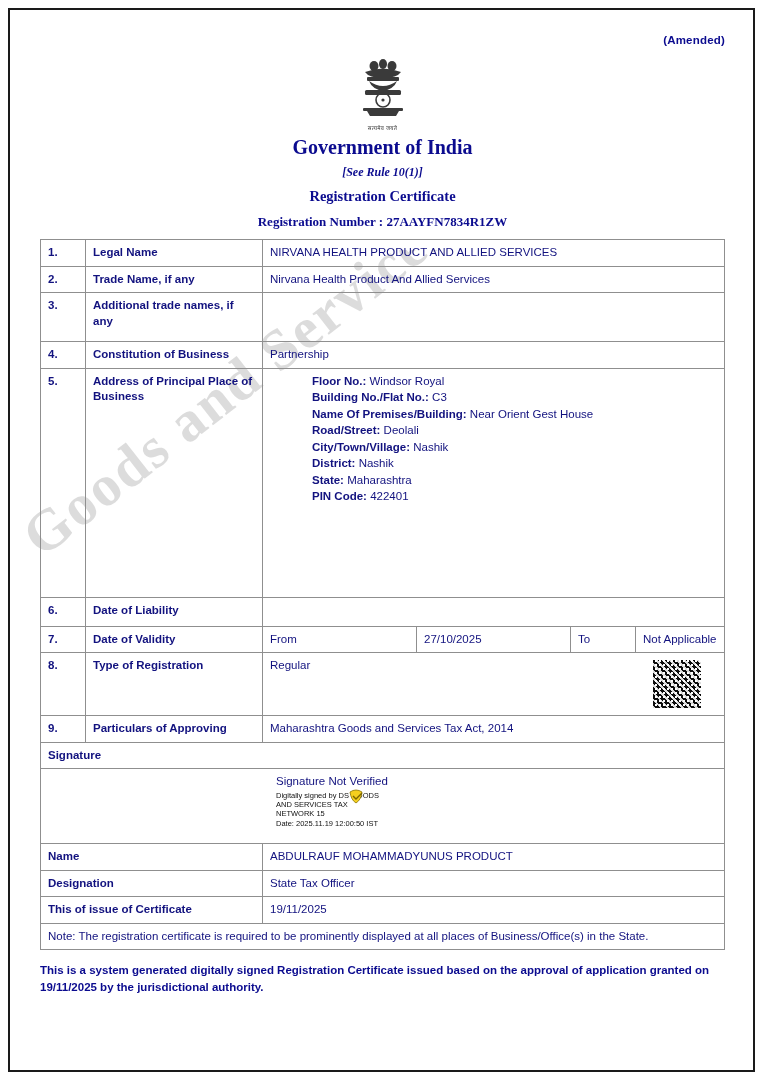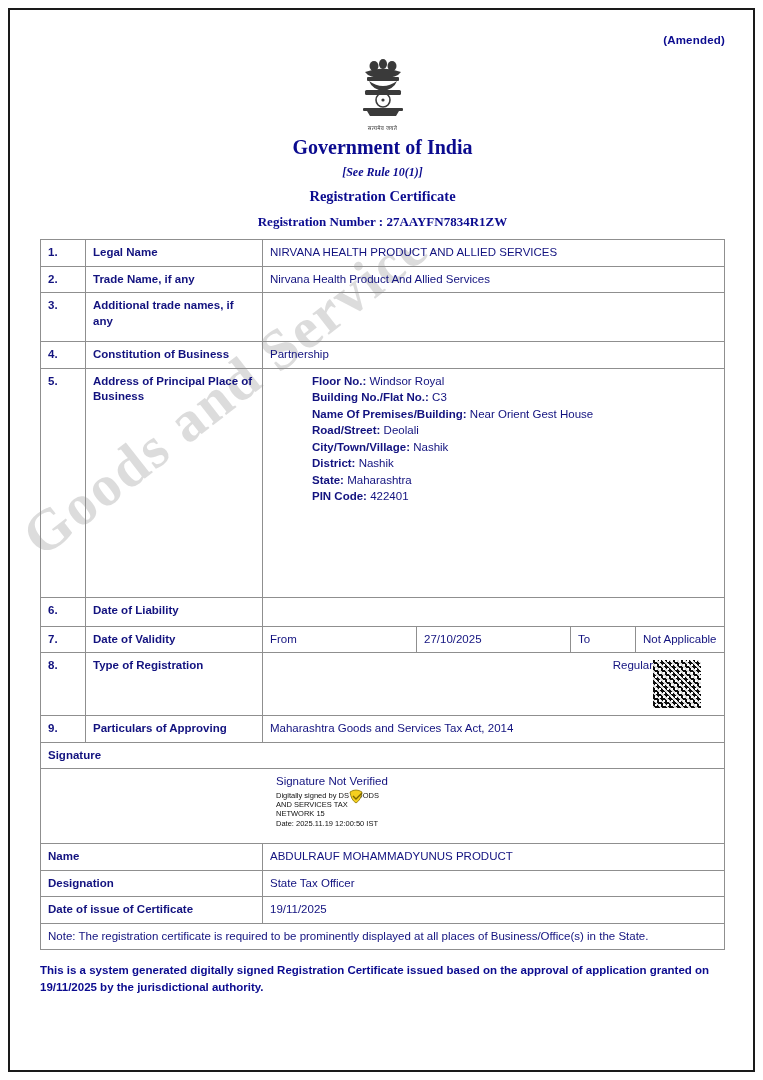--- a/index.html
+++ b/index.html
@@ -138,21 +138,21 @@
       repeating-linear-gradient(0deg, #000 0 2px, transparent 2px 4px);
     background-blend-mode: multiply;
     opacity: 0.95;
   }
   .qr-inner {
     width: 100%;
     height: 100%;
     background-image:
       repeating-linear-gradient(45deg, rgba(255,255,255,0.85) 0 2px, transparent 2px 5px);
   }
-  td.type-reg { height: 46px; text-align: right; }
+  td.type-reg { height: 46px; }
 
   td.sig-head {
     font-weight: bold;
     border-bottom: none;
   }
   .sig-area {
     position: relative;
     height: 64px;
   }
   .sig-center {
@@ -346,21 +346,21 @@
       </tr>
       <tr>
         <td class="lbl" colspan="2">Name</td>
         <td class="val" colspan="3">ABDULRAUF MOHAMMADYUNUS PRODUCT</td>
       </tr>
       <tr>
         <td class="lbl" colspan="2">Designation</td>
         <td class="val" colspan="3">State Tax Officer</td>
       </tr>
       <tr>
-        <td class="lbl" colspan="2">Date of issue of Certificate</td>
+        <td class="lbl" colspan="2">This of issue of Certificate</td>
         <td class="val" colspan="3">19/11/2025</td>
       </tr>
       <tr>
         <td class="note" colspan="5">Note: The registration certificate is required to be prominently displayed at all places of Business/Office(s) in the State.</td>
       </tr>
     </tbody>
       </table>
 
     <div class="footer">This is a system generated digitally signed Registration Certificate issued based on the approval of application granted on 19/11/2025 by the jurisdictional authority.</div>
   </div>

